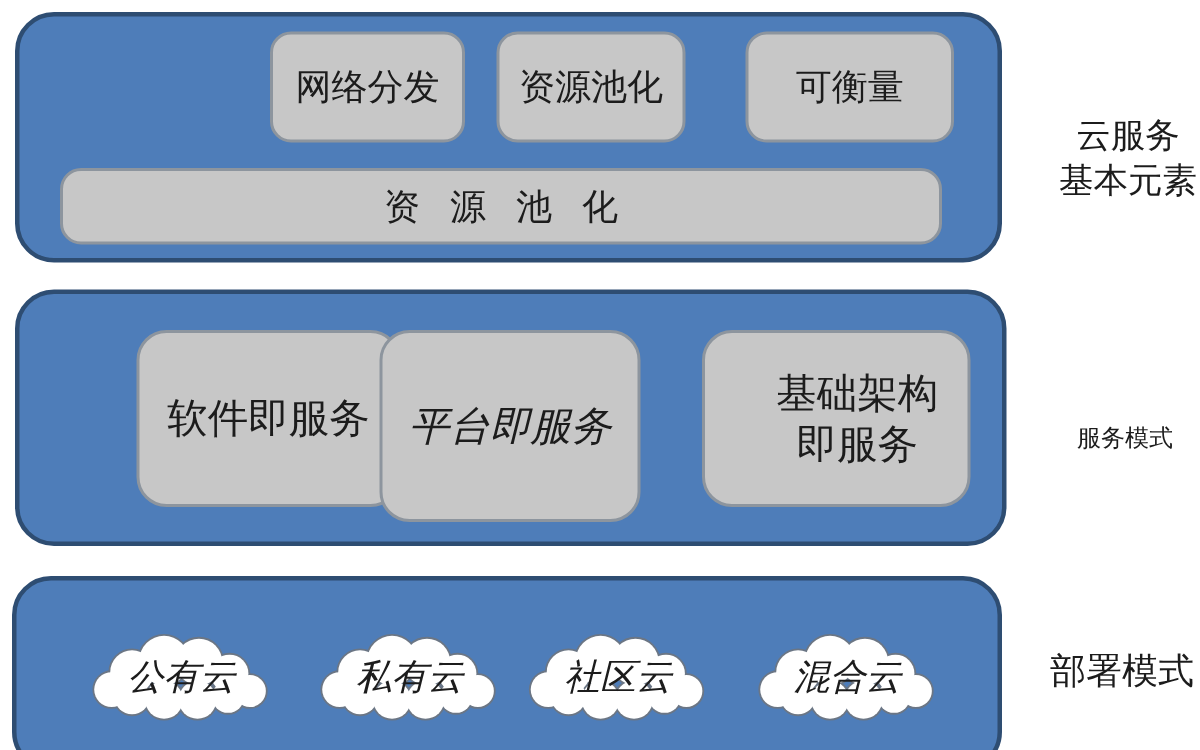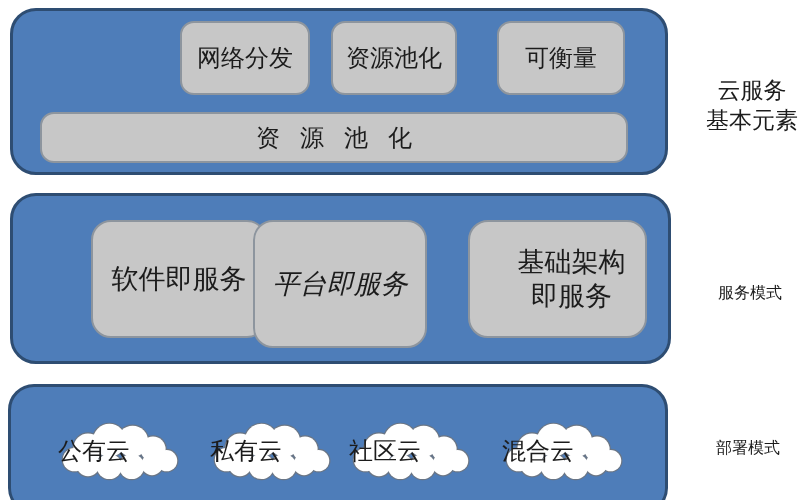--- a/index.html
+++ b/index.html
@@ -35,21 +35,21 @@
     align-items: center;
     justify-content: center;
     text-align: center;
     color: var(--text, #1c1c1c);
   }
   
   .band1 .gbox { border-radius: 14px; font-size: 24px; }
   .b1-1 { left: 25px;  top: 10px; width: 125px; height: 74px; }
   .b1-2 { left: 167px; top: 10px; width: 130px; height: 74px; }
   .b1-3 { left: 318px; top: 10px; width: 126px; height: 74px; }
-  .b1-4 { left: 484px; top: 10px; width: 128px; height: 74px; text-align: right; }
+  .b1-4 { left: 484px; top: 10px; width: 139px; height: 74px; text-align: right; }
   .b1-bar {
     left: 27px; top: 101px; width: 588px; height: 51px;
     border-radius: 10px;
     font-size: 26px;
     letter-spacing: 20px;
     padding-left: 20px;
   }
   
   .band2 .gbox {
     border-radius: 20px;
@@ -61,40 +61,41 @@
   .b2-2 { left: 240px; top: 24px; width: 174px; height: 128px; font-style: italic; }
   .b2-3 { left: 455px; top: 24px; width: 179px; height: 118px; padding-left: 28px; }
 
   
   .cloud {
     position: absolute;
     width: 126px;
     height: 64px;
     display: flex;
     align-items: center;
-    justify-content: flex-start;
+    justify-content: center;
+    font-style: italic;
   }
   .cloud-svg { position: absolute; left: 0; top: 0; width: 100%; height: 100%; }
   .cloud-text { position: relative; font-size: 24px; color: var(--text, #1c1c1c); }
   .c1 { left: 47px;  top: 32px; }
   .c2 { left: 199px; top: 32px; }
   .c3 { left: 338px; top: 32px; }
   .c4 { left: 491px; top: 32px; }
 
   
   .side-label {
     position: absolute;
     width: 100px;
     text-align: center;
     white-space: pre-line;
     color: var(--text, #1c1c1c);
   }
   .lbl1 { left: 702px; top: 75px;  font-size: 23px; line-height: 30px; }
   .lbl2 { left: 700px; top: 278px; font-size: 16px; line-height: 30px; }
-  .lbl3 { left: 698px; top: 433px; font-size: 16px; line-height: 30px; }
+  .lbl3 { left: 698px; top: 433px; font-size: 24px; line-height: 30px; }
 
   .svg-defs { position: absolute; width: 0; height: 0; overflow: hidden; }
 </style>
 </head>
 <body>
 
 <svg class="svg-defs" aria-hidden="true">
   <defs>
     <g id="cloud-shape">
       <g stroke="#6b7685" stroke-width="2.5" fill="#ffffff">

